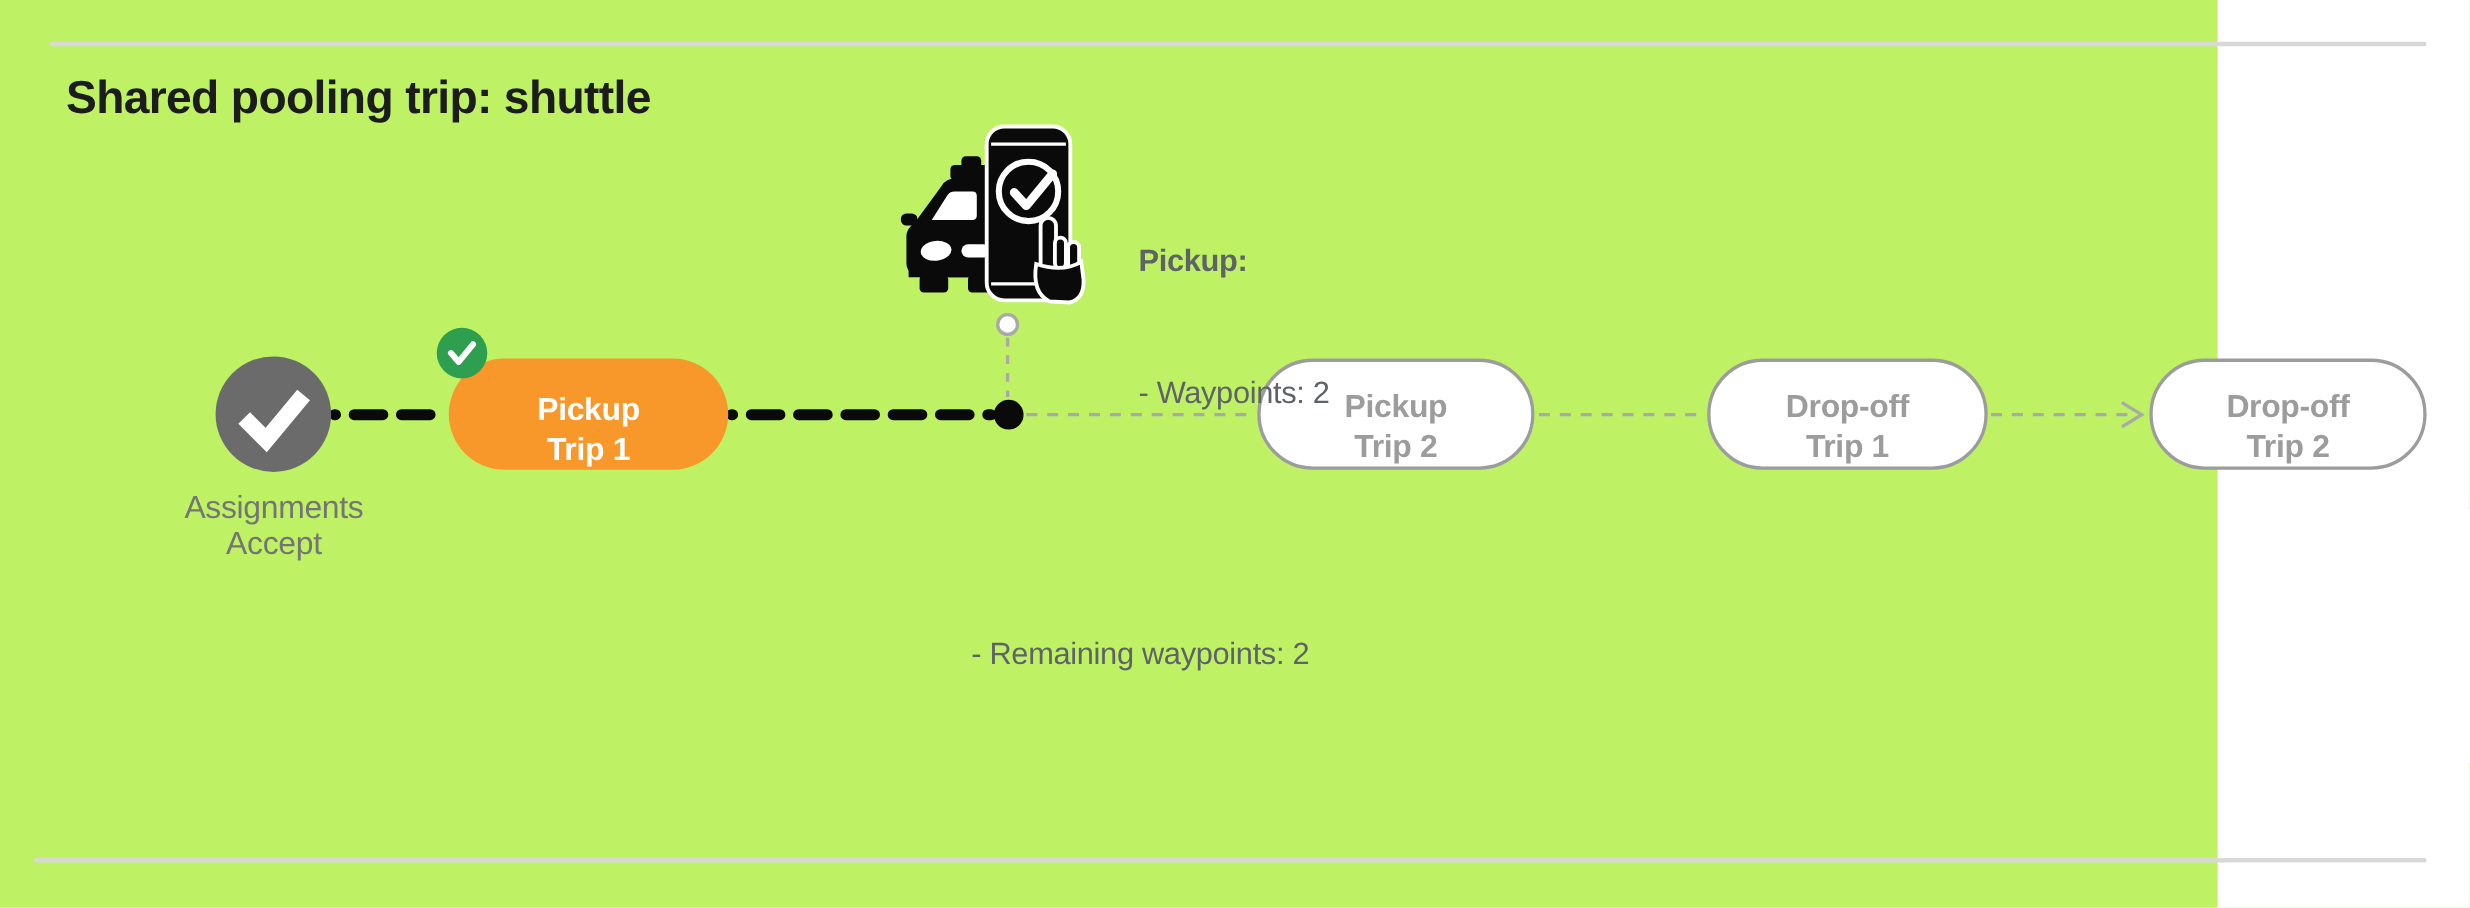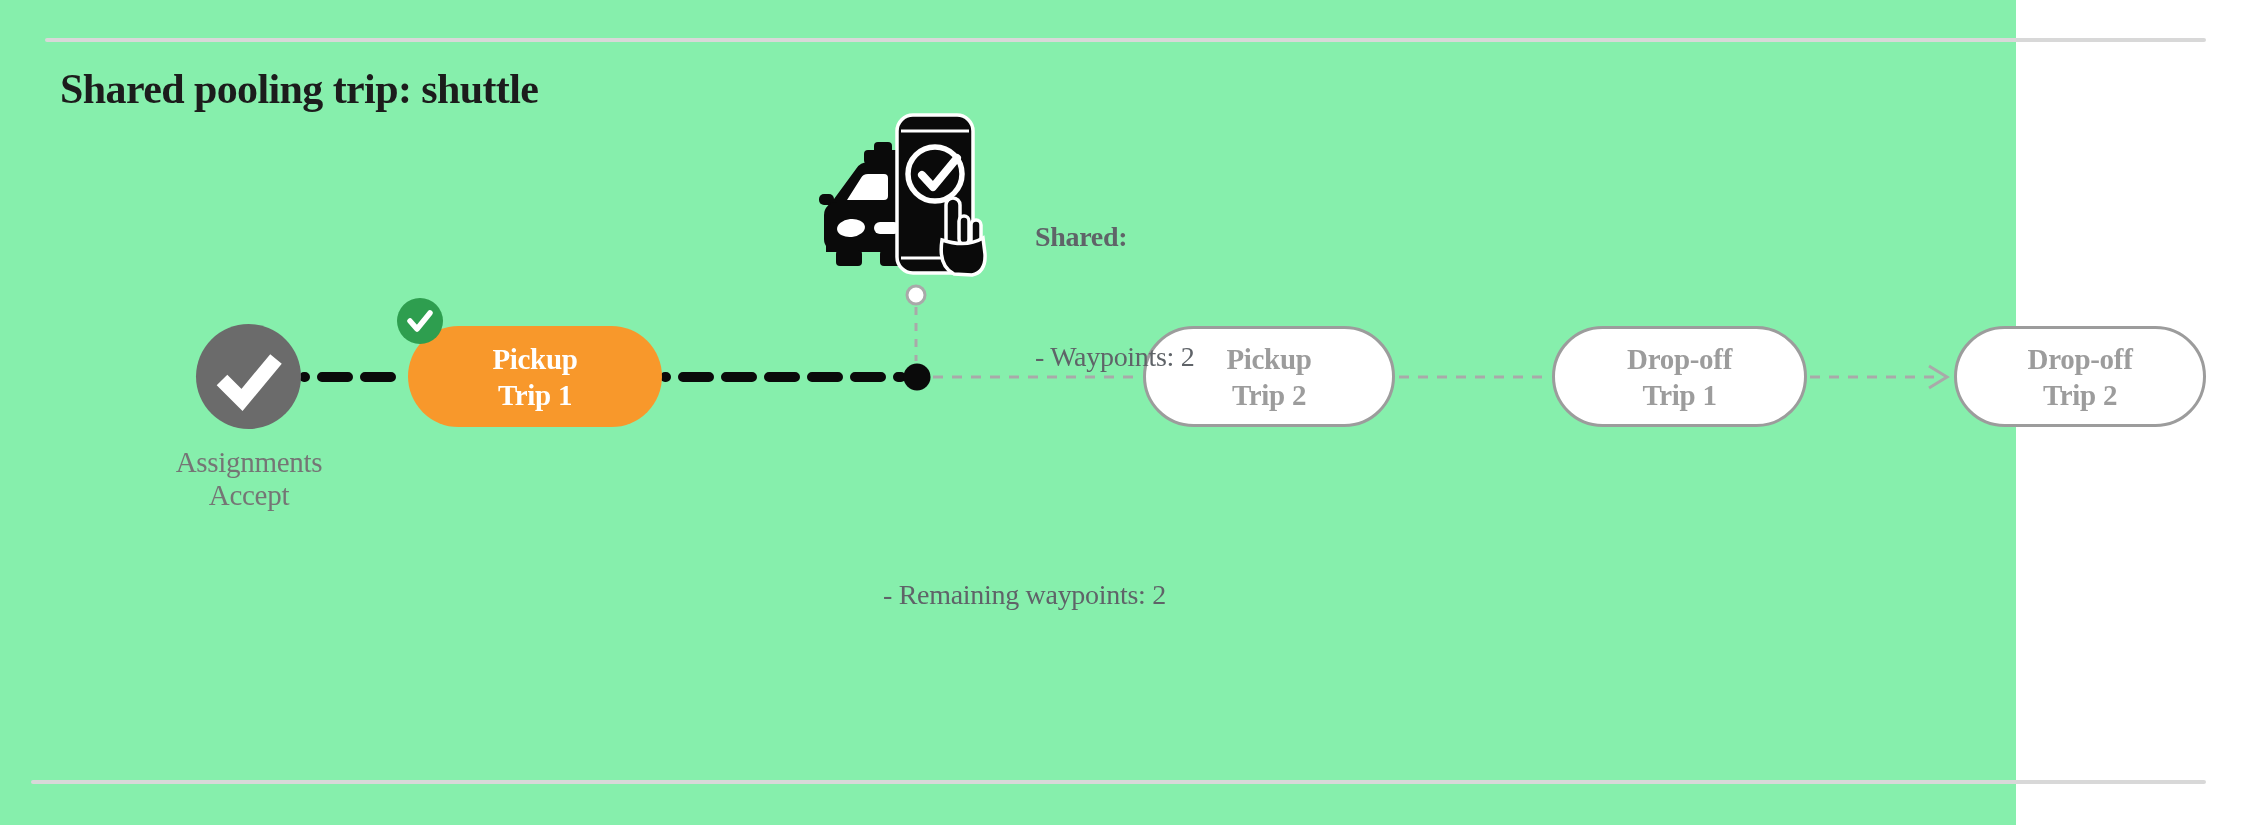--- a/index.html
+++ b/index.html
@@ -1,21 +1,21 @@
 <!DOCTYPE html>
 <html style="--title-text: #1c1c1c; --done-gray: #6b6b6b; --label-gray: #757575; --active-orange: #f8982b; --badge-green: #2e9e4f; --pending-gray: #9c9c9c; --connector-black: #0a0a0a; --connector-gray: #a9a9a9; --info-text: #5f6368; --rule-gray: #d8d8d8;"><head>
 <meta charset="utf-8">
 <style>
   html,body{margin:0;padding:0;background:#ffffff;}
   body{
     width:2245px;height:825px;overflow:hidden;
     font-family:"Liberation Sans","DejaVu Sans",sans-serif;
     -webkit-font-smoothing:antialiased;
   }
-  .canvas{position:relative;width:2016px;height:825px;background:#86efac;font-family:Liberation Serif, serif;}
+  .canvas{position:relative;width:2016px;height:825px;background:#bef264;}
 
   .rule{position:absolute;height:4px;background:var(--rule-gray,#d8d8d8);border-radius:2px;}
   .rule-top{left:45px;top:38px;width:2161px;}
   .rule-bottom{left:31px;top:780px;width:2175px;}
 
   .title{
     position:absolute;left:60px;top:66px;margin:0;
     font-size:42px;font-weight:bold;letter-spacing:-0.6px;
     color:var(--title-text,#1c1c1c);white-space:nowrap;line-height:1.1;
   }
@@ -31,21 +31,21 @@
     background:var(--done-gray,#6b6b6b);display:flex;align-items:center;justify-content:center;
   }
   .node-label{
     position:absolute;left:118px;top:446px;width:262px;text-align:center;
     font-size:29px;line-height:33px;color:var(--label-gray,#757575);letter-spacing:-0.3px;
   }
   .node-label span{display:block;}
 
   .pill{
     position:absolute;top:326px;height:101px;border-radius:52px;box-sizing:border-box;
-    display:flex;flex-direction:column;align-items:center;justify-content:center;
+    display:flex;flex-direction:column;align-items:center;justify-content:flex-end;
     font-size:29px;font-weight:bold;line-height:36px;letter-spacing:-0.3px;text-align:center;
   }
   .pill span{display:block;}
   .pill.active{background:var(--active-orange,#f8982b);color:#ffffff;border:none;}
   .pill.pending{background:#ffffff;color:var(--pending-gray,#9c9c9c);
     border:3px solid var(--pending-gray,#9c9c9c);}
 
   .badge{
     position:absolute;left:397px;top:298px;width:46px;height:46px;border-radius:50%;
     background:var(--badge-green,#2e9e4f);display:flex;align-items:center;justify-content:center;
@@ -140,21 +140,21 @@
     <path d="M104,63 L115,75 L139,46" fill="none" stroke="#ffffff" stroke-width="8" stroke-linecap="round" stroke-linejoin="round"></path>
     <g stroke="#ffffff" stroke-width="3.5" fill="#0a0a0a">
       <rect x="128" y="86" width="14" height="52" rx="7"></rect>
       <rect x="141" y="104" width="10" height="28" rx="5"></rect>
       <rect x="153" y="108" width="10" height="26" rx="5"></rect>
       <path d="M124,128 Q120,154 136,162 L154,163 Q168,160 167,142 L165,126 Q148,136 124,128 Z"></path>
     </g>
   </svg>
 
   <div class="info vehicle-info">
-    <div class="hd">Shared:</div>
+    <div class="hd">Pickup:</div>
     <div>- Waypoints: 2</div>
   </div>
 
   <div class="info trip-info">
     <div>- Remaining waypoints: 2</div>
     
     
     
   </div>
 

